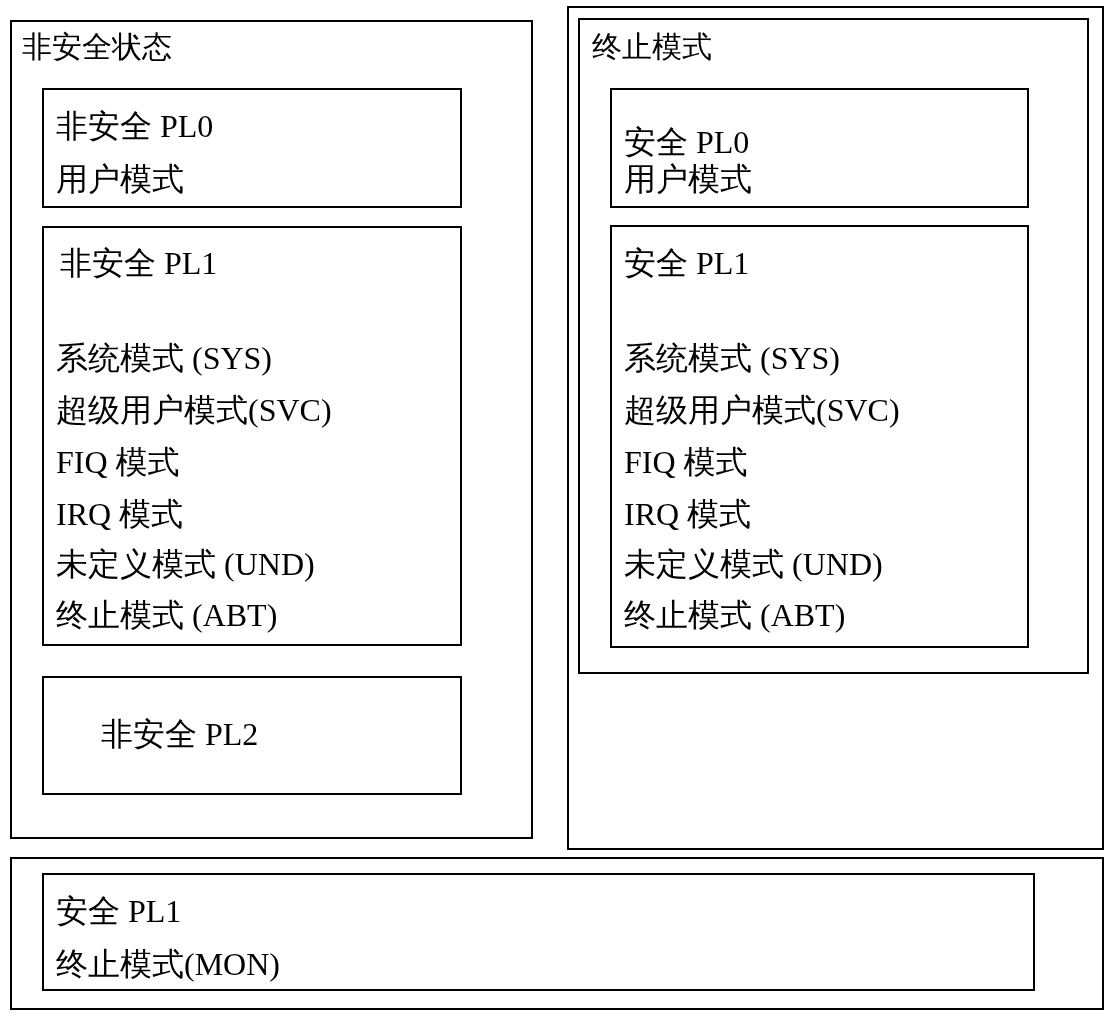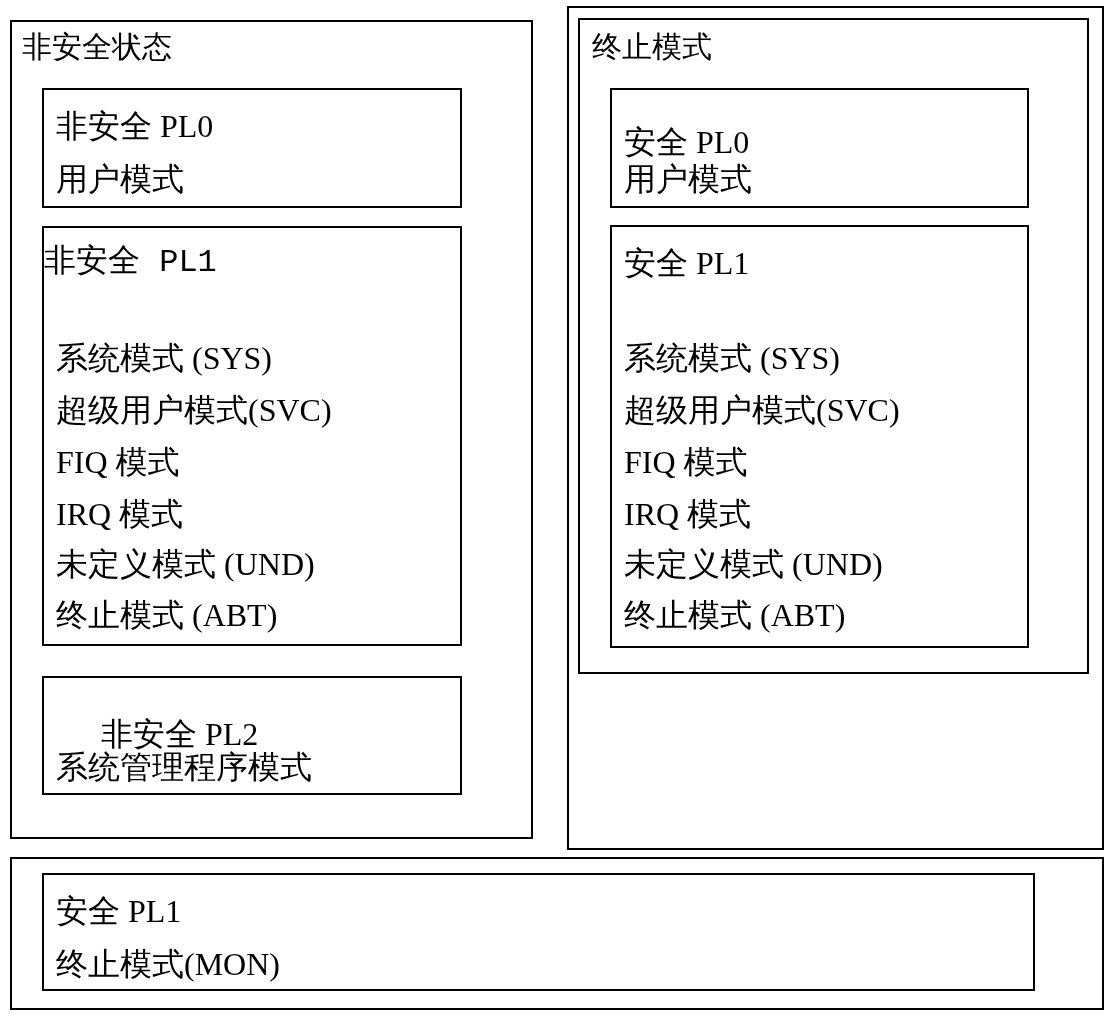--- a/index.html
+++ b/index.html
@@ -41,31 +41,30 @@
 
   <div class="box" style="left:10px; top:20px; width:523px; height:819px;"></div>
 
   <div class="label big" style="left:22px; top:32px;">非安全状态</div>
 
   <div class="box" style="left:42px; top:88px; width:420px; height:120px;"></div>
   <div class="label" style="left:56px; top:110px;">非安全 PL0</div>
   <div class="label" style="left:56px; top:163px;">用户模式</div>
 
   <div class="box" style="left:42px; top:226px; width:420px; height:420px;"></div>
-  <div class="label" style="left:44px; top:247px;font-family:Liberation Mono, monospace;">非安全 PL1</div>
+  <div class="label" style="left:60px; top:247px;">非安全 PL1</div>
   <div class="label" style="left:56px; top:342px;">系统模式 (SYS)</div>
   <div class="label" style="left:56px; top:394px;">超级用户模式(SVC)</div>
   <div class="label" style="left:56px; top:446px;">FIQ 模式</div>
   <div class="label" style="left:56px; top:498px;">IRQ 模式</div>
   <div class="label" style="left:56px; top:548px;">未定义模式 (UND)</div>
   <div class="label" style="left:56px; top:599px;">终止模式 (ABT)</div>
 
   <div class="box" style="left:42px; top:676px; width:420px; height:119px;"></div>
   <div class="label" style="left:56px; top:718px;margin-left:45px;">非安全 PL2</div>
-  <div class="label" style="left:56px; top:751px;">系统管理程序模式</div>
 
   <div class="box" style="left:567px; top:6px; width:537px; height:844px;"></div>
 
   <div class="box" style="left:578px; top:18px; width:511px; height:656px;"></div>
 
   <div class="label big" style="left:592px; top:32px;">终止模式</div>
 
   <div class="box" style="left:610px; top:88px; width:419px; height:120px;"></div>
   <div class="label" style="left:624px; top:126px;">安全 PL0</div>
   <div class="label" style="left:624px; top:163px;">用户模式</div>

